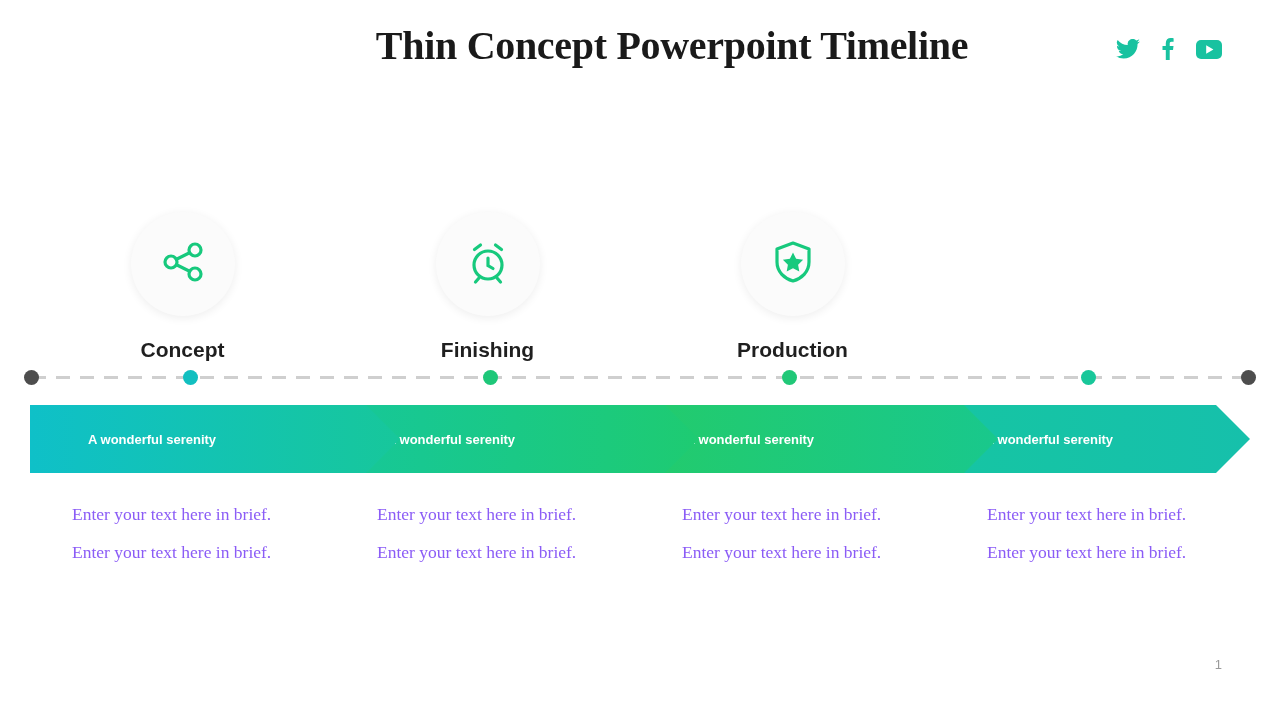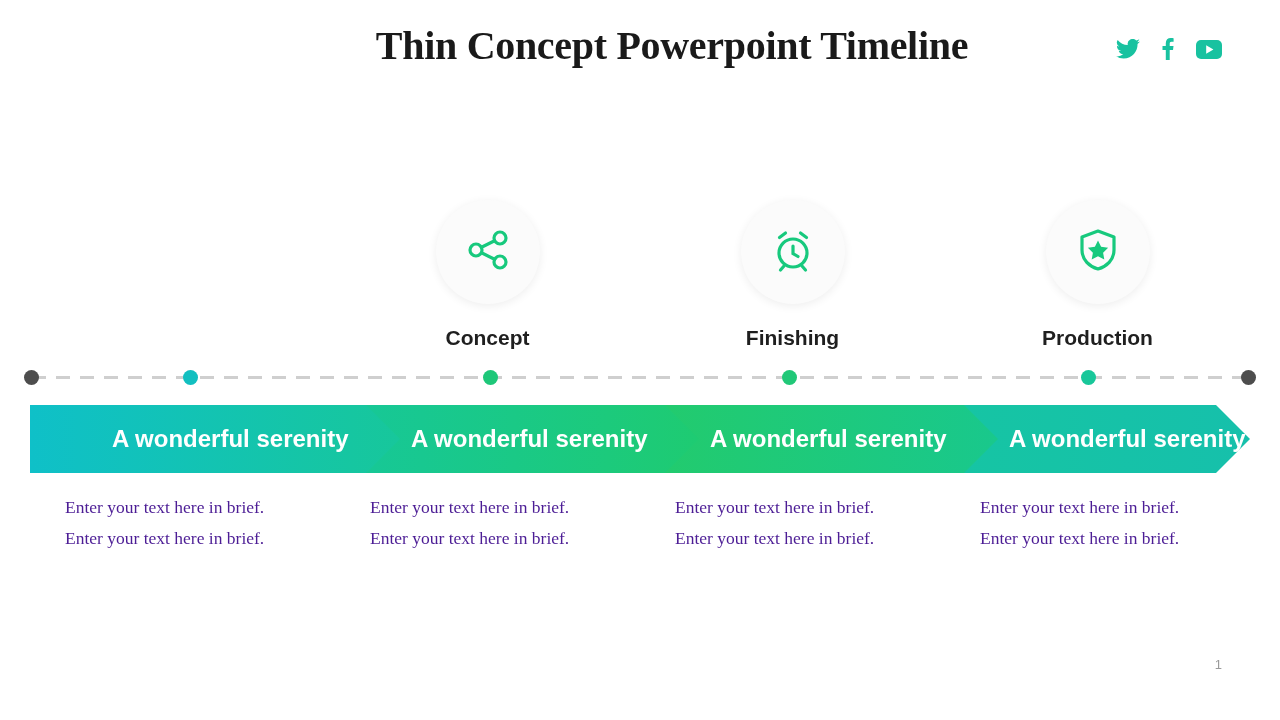--- a/index.html
+++ b/index.html
@@ -38,25 +38,24 @@
     right: 58px;
     display: flex;
     align-items: center;
     gap: 22px;
   }
   .social-bar svg { display: block; }
 
   
   .steps {
     position: absolute;
-    top: 200px;
+    top: 212px;
     left: 30px;
     width: 1220px;
     display: flex;
-    justify-content: flex-end;
   }
   .step-col {
     width: 25%;
     display: flex;
     flex-direction: column;
     align-items: center;
   }
   .icon-circle {
     width: 104px;
     height: 104px;
@@ -121,47 +120,46 @@
     position: absolute;
     top: 0;
     height: 68px;
     display: flex;
     align-items: center;
   }
   .chev-text {
     position: relative;
     z-index: 3;
     color: #ffffff;
-    font-size: 24px;
+    font-size: 13px;
     font-weight: bold;
     padding-left: 58px;
     white-space: nowrap;
-    margin-left: 24px;
   }
   .chev:first-child .chev-text { padding-left: 58px; }
 
   
   .bodies {
     position: absolute;
     top: 490px;
     left: 30px;
     width: 1220px;
     display: flex;
   }
   .body-col {
     width: 25%;
     padding-left: 31px;
     box-sizing: border-box;
   }
   .body-col p {
-    margin: 4px;
+    margin: 11px;
     font-family: "Liberation Serif", serif;
     font-size: 17.5px;
     line-height: 27px;
-    color: #4c1d95;
+    color: #8b5cf6;
   }
 
   
   .page-number {
     position: absolute;
     right: 58px;
     bottom: 48px;
     font-size: 13px;
     color: #9a9a9a;
   }

